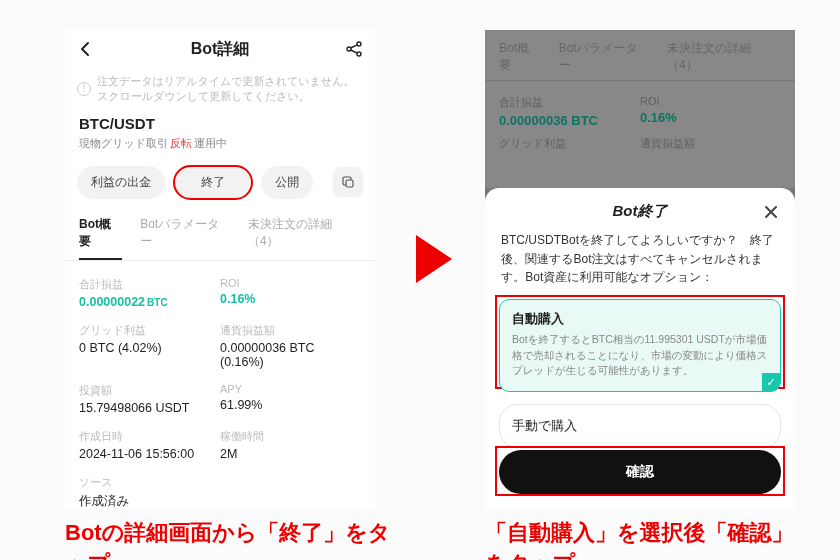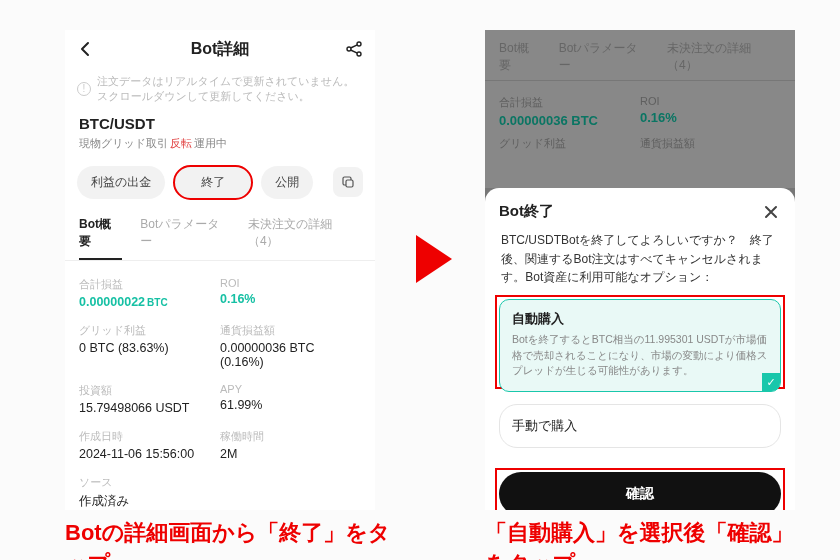--- a/index.html
+++ b/index.html
@@ -65,34 +65,34 @@
   .dim-stat { width:50%; padding:4px 0; }
   .dim-stat .lbl { font-size:11px; color:#5f5f5f; margin-bottom:3px; }
   .dim-stat .val { font-size:13px; color:#0a7563; font-weight:600; }
   .dim-stat .val.pale { color:#0a7563; }
 
   
   .sheet {
     background:#fff; border-radius:14px 14px 0 0;
     padding: 14px 14px 16px; position:relative;
   }
-  .sheet .sh-title { font-weight:700; font-size:15px; color:#222; margin-bottom:10px; }
+  .sheet .sh-title { text-align:center; font-weight:700; font-size:15px; color:#222; margin-bottom:10px;font-style:italic; }
   .close-x { position:absolute; right:14px; top:14px; width:20px; height:20px; display:flex; align-items:center; justify-content:center; color:#555; }
   .sheet-msg { font-size:12px; color:#333; line-height:1.55; margin: 6px 2px 12px; }
 
   .opt-card {
     border:1.5px solid #19c7ab; background:#e9f9f6;
     border-radius:10px; padding:10px 12px 12px; position:relative; margin-bottom:12px;
   }
   .opt-card .opt-title { font-size:13px; font-weight:600; color:#222; margin-bottom:4px; }
   .opt-card .opt-desc { font-size:10.5px; color:#888; line-height:1.5; }
   .opt-check { position:absolute; right:0; bottom:0; width:18px; height:18px; background:#19c7ab; border-radius:0 0 8px 0; display:flex; align-items:center; justify-content:center; color:#fff; font-size:11px; }
 
   .opt-plain {
-    border:1px solid #e5e5e5; border-radius:18px; padding:12px; font-size:13px; color:#222; margin-bottom:24px;
+    border:1px solid #e5e5e5; border-radius:18px; padding:12px; font-size:13px; color:#222; margin-bottom:2px;
   }
 
   .confirm-btn {
     background:#111; color:#fff; text-align:center; border-radius:26px;
     padding:13px 0; font-size:14px; font-weight:700;
   }
 
   
   .arrow {
     position:absolute; left:416px; top:235px;
@@ -168,21 +168,21 @@
       <div class="val teal">
         <span>0.00000022</span><span class="unit">BTC</span>
       </div>
     </div>
     <div class="stat">
       <div class="lbl">ROI</div>
       <div class="val teal">0.16%</div>
     </div>
     <div class="stat">
       <div class="lbl">グリッド利益</div>
-      <div class="val">0 BTC (83.63%)</div>
+      <div class="val">0 BTC (4.02%)</div>
     </div>
     <div class="stat">
       <div class="lbl">通貨損益額</div>
       <div class="val">0.00000036 BTC (0.16%)</div>
     </div>
     <div class="stat">
       <div class="lbl">投資額</div>
       <div class="val">15.79498066 USDT</div>
     </div>
     <div class="stat">

